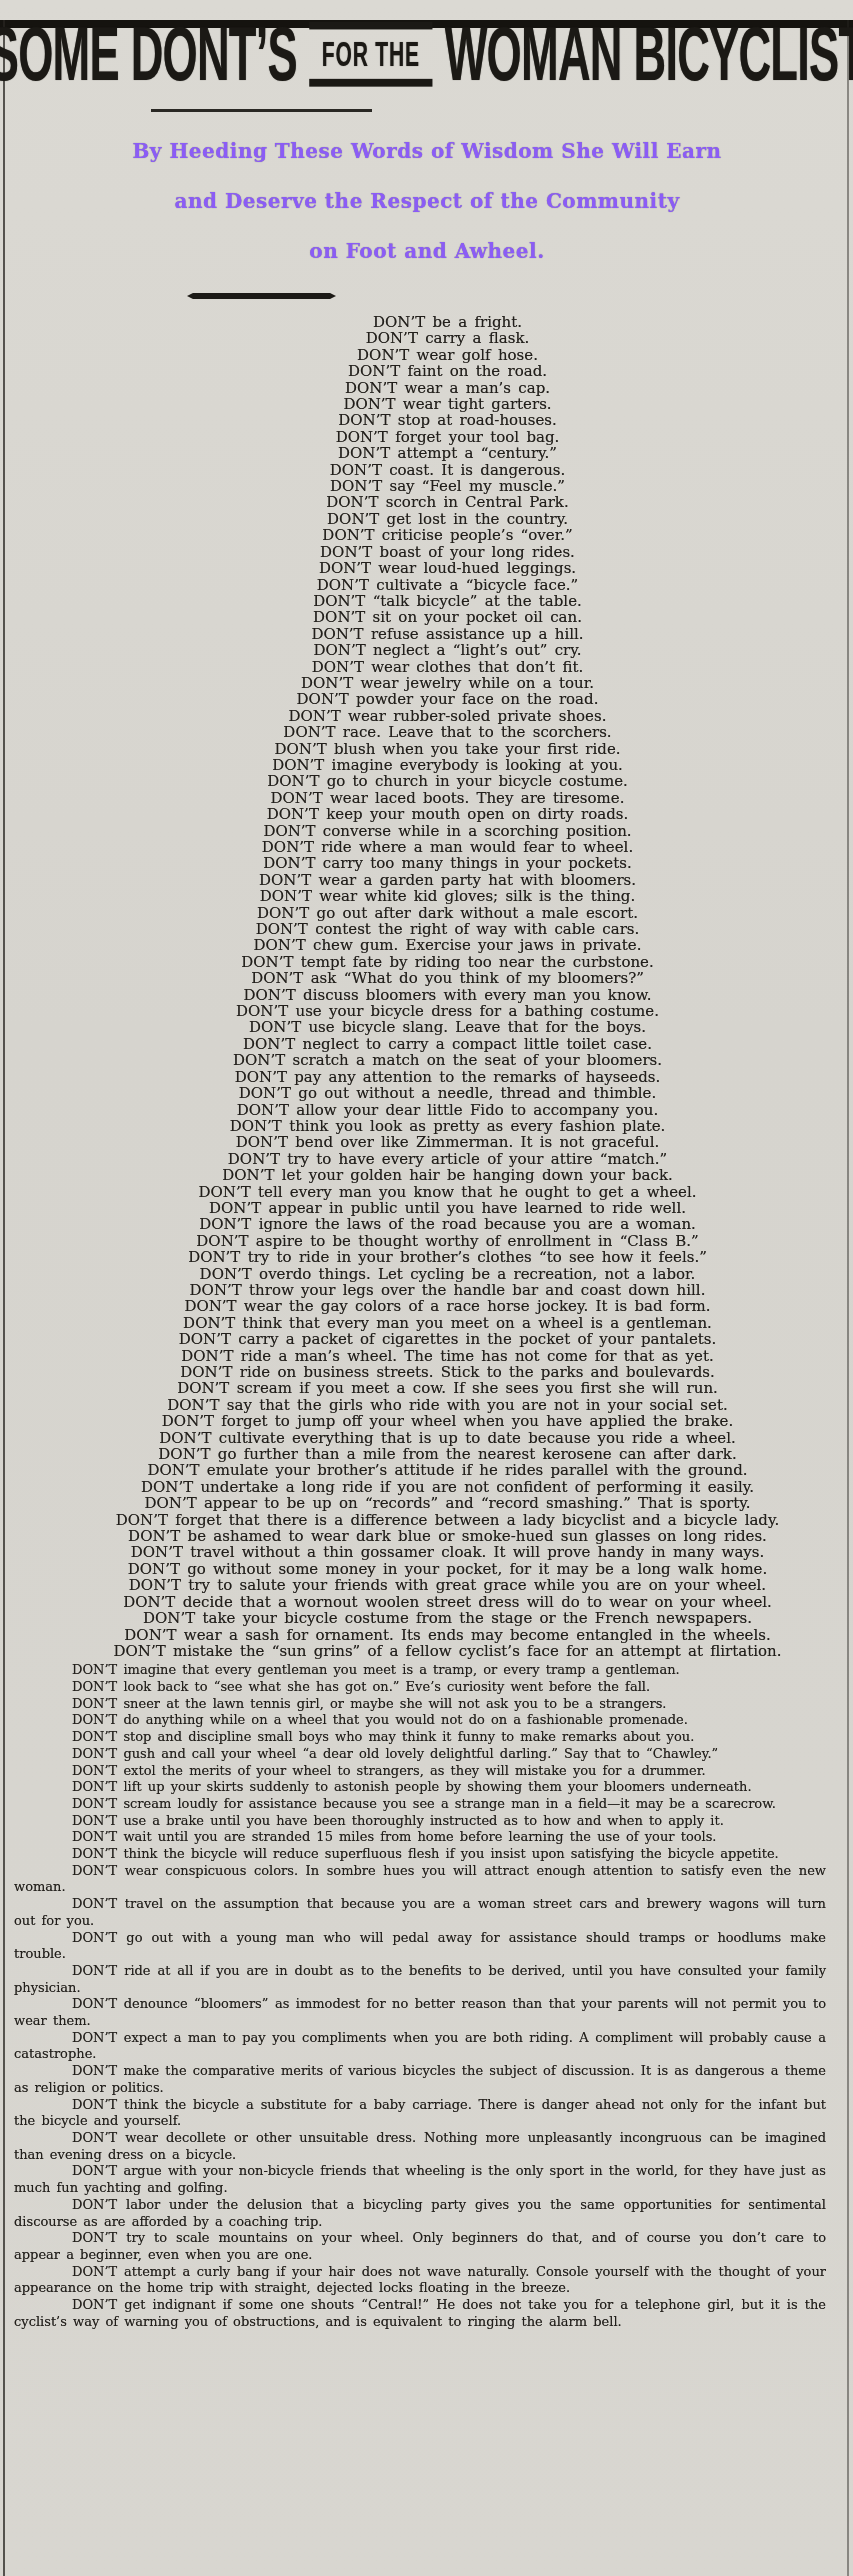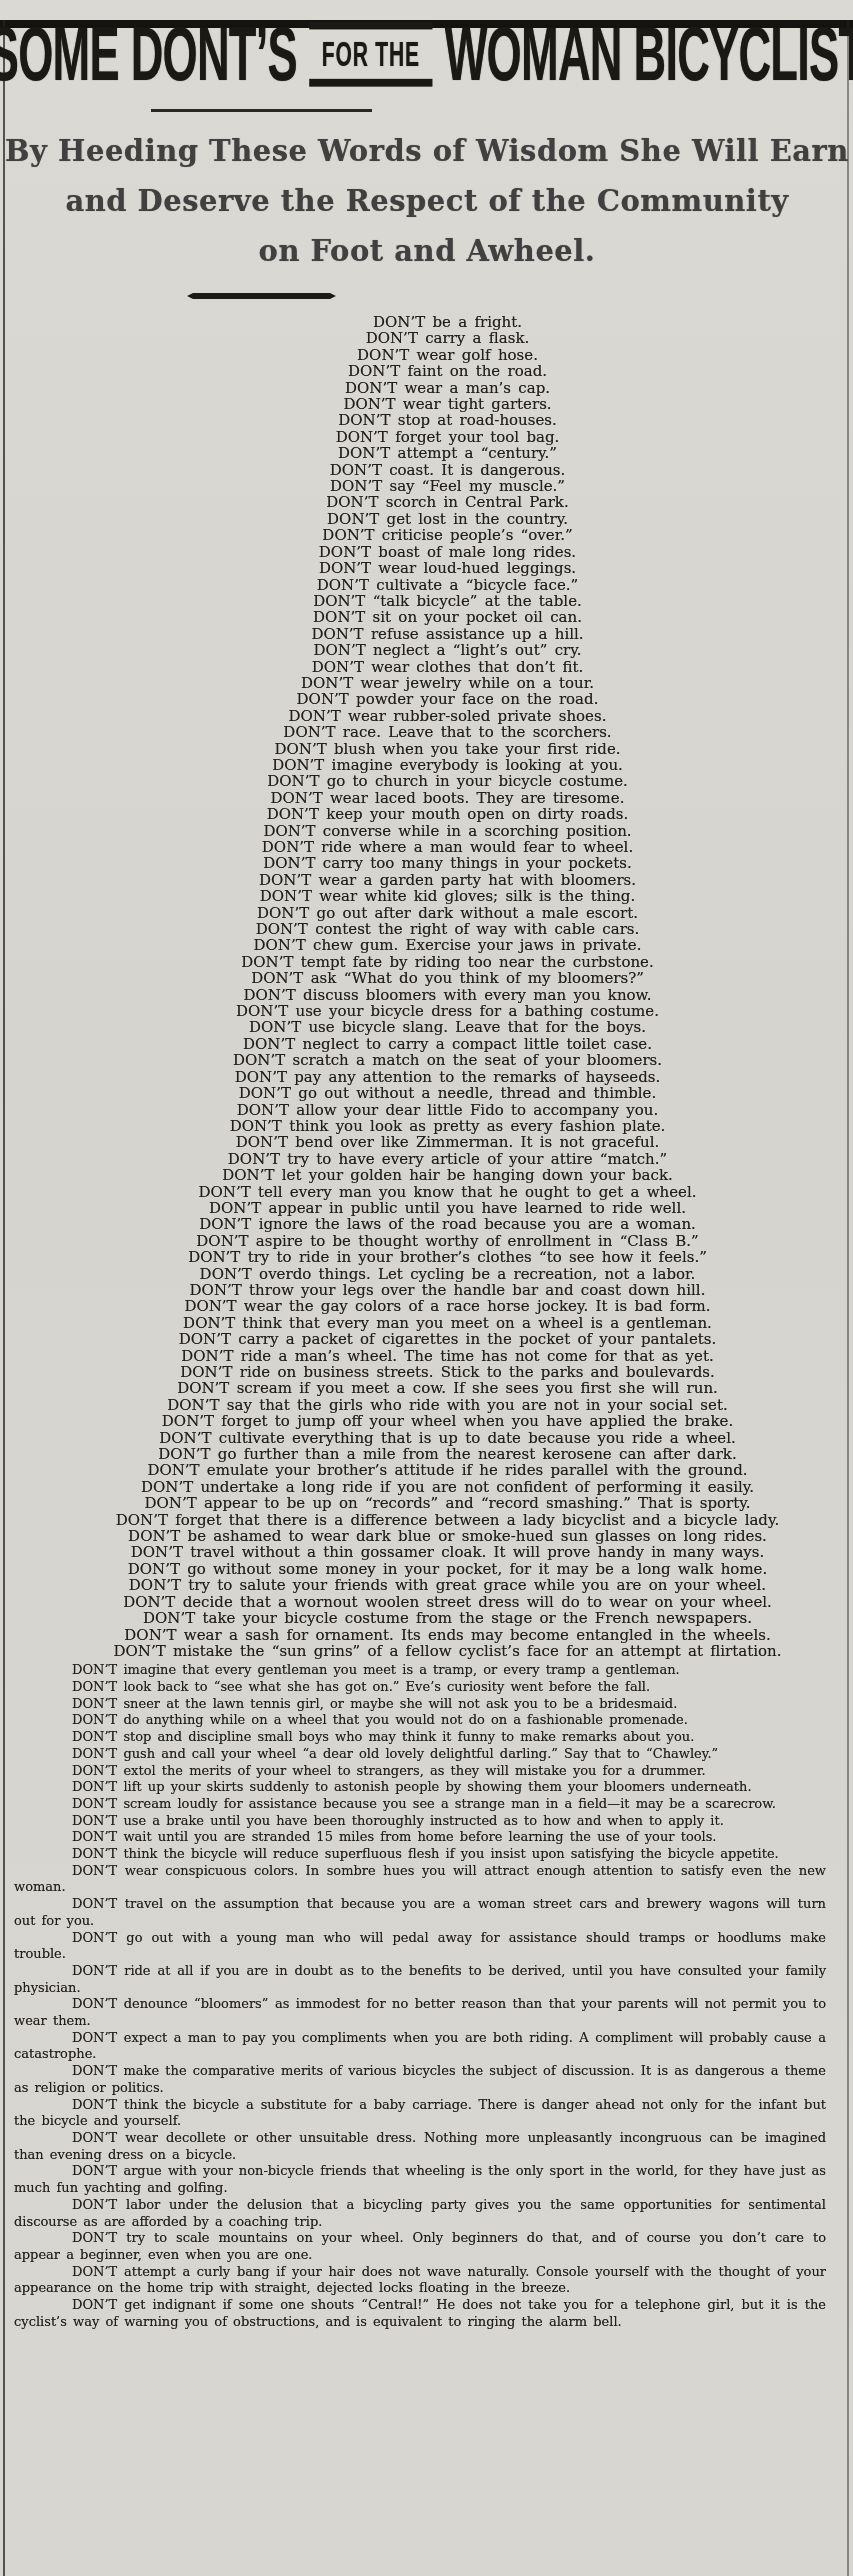--- a/index.html
+++ b/index.html
@@ -19,22 +19,22 @@
     white-space:nowrap;font-size:58px;letter-spacing:-1px;
     transform:scale(0.78,1.30);transform-origin:center;
     text-shadow:0 0 1px rgba(27,25,21,.6);
   }
   .for-the{
     font-size:27px;letter-spacing:1px;padding:4px 16px 3px 16px;
     border-top:6px solid #1b1915;border-bottom:6px solid #1b1915;
   }
   .thin-rule{height:3px;width:221px;background:#2a2824;margin:22px 0 14px 151px;}
   .subhead{
-    text-align:center;font-weight:bold;font-size:29px;line-height:50px;
-    color:#404040;letter-spacing:0.5px;text-shadow:0 0 1px rgba(30,28,24,.45);
+    text-align:center;font-weight:bold;font-size:20px;line-height:50px;
+    color:#8b5cf6;letter-spacing:0.5px;text-shadow:0 0 1px rgba(30,28,24,.45);
   }
   .short-rule{
     height:6px;width:149px;background:#1c1a16;margin:17px 0 15px 187px;
     clip-path:polygon(0 50%,4% 0,96% 0,100% 50%,96% 100%,4% 100%);
   }
   .dont-list{
     text-align:center;font-size:15px;line-height:16.4px;word-spacing:2.5px;
     color:#221f1b;text-shadow:0 0 0.5px rgba(30,28,24,.55);padding-left:41px;
   }
   .dont-paragraphs{
@@ -75,21 +75,21 @@
       <div>DON’T wear a man’s cap.</div>
       <div>DON’T wear tight garters.</div>
       <div>DON’T stop at road-houses.</div>
       <div>DON’T forget your tool bag.</div>
       <div>DON’T attempt a “century.”</div>
       <div>DON’T coast.  It is dangerous.</div>
       <div>DON’T say “Feel my muscle.”</div>
       <div>DON’T scorch in Central Park.</div>
       <div>DON’T get lost in the country.</div>
       <div>DON’T criticise people’s “over.”</div>
-      <div>DON’T boast of male long rides.</div>
+      <div>DON’T boast of your long rides.</div>
       <div>DON’T wear loud-hued leggings.</div>
       <div>DON’T cultivate a “bicycle face.”</div>
       <div>DON’T “talk bicycle” at the table.</div>
       <div>DON’T sit on your pocket oil can.</div>
       <div>DON’T refuse assistance up a hill.</div>
       <div>DON’T neglect a “light’s out” cry.</div>
       <div>DON’T wear clothes that don’t fit.</div>
       <div>DON’T wear jewelry while on a tour.</div>
       <div>DON’T powder your face on the road.</div>
       <div>DON’T wear rubber-soled private shoes.</div>
@@ -149,21 +149,21 @@
       <div>DON’T decide that a wornout woolen street dress will do to wear on your wheel.</div>
       <div>DON’T take your bicycle costume from the stage or the French newspapers.</div>
       <div>DON’T wear a sash for ornament.  Its ends may become entangled in the wheels.</div>
       <div>DON’T mistake the “sun grins” of a fellow cyclist’s face for an attempt at flirtation.</div>
     </section>
 
   <section class="dont-paragraphs">
 
   <p>DON’T imagine that every gentleman you meet is a tramp, or every tramp a gentleman.</p>
       <p>DON’T look back to “see what she has got on.”  Eve’s curiosity went before the fall.</p>
-      <p>DON’T sneer at the lawn tennis girl, or maybe she will not ask you to be a bridesmaid.</p>
+      <p>DON’T sneer at the lawn tennis girl, or maybe she will not ask you to be a strangers.</p>
       <p>DON’T do anything while on a wheel that you would not do on a fashionable promenade.</p>
       <p>DON’T stop and discipline small boys who may think it funny to make remarks about you.</p>
       <p>DON’T gush and call your wheel “a dear old lovely delightful darling.”  Say that to “Chawley.”</p>
       <p>DON’T extol the merits of your wheel to strangers, as they will mistake you for a drummer.</p>
       <p>DON’T lift up your skirts suddenly to astonish people by showing them your bloomers underneath.</p>
       <p>DON’T scream loudly for assistance because you see a strange man in a field—it may be a scarecrow.</p>
       <p>DON’T use a brake until you have been thoroughly instructed as to how and when to apply it.</p>
       <p>DON’T wait until you are stranded 15 miles from home before learning the use of your tools.</p>
       <p>DON’T think the bicycle will reduce superfluous flesh if you insist upon satisfying the bicycle appetite.</p>
       <p>DON’T wear conspicuous colors.  In sombre hues you will attract enough attention to satisfy even the new woman.</p>

